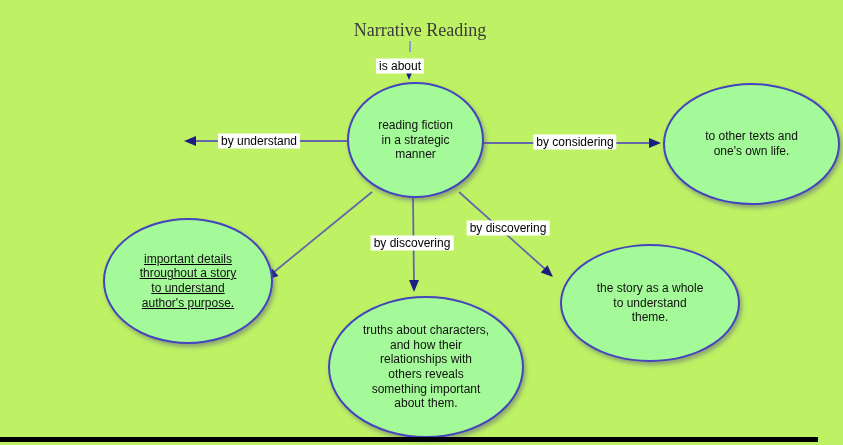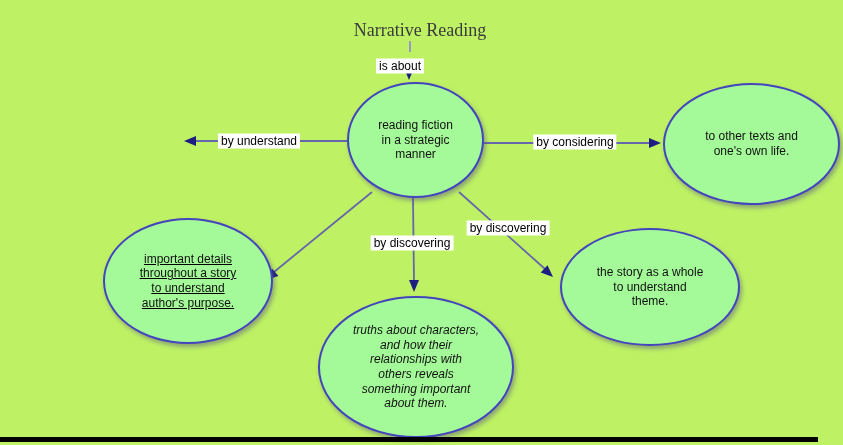--- a/index.html
+++ b/index.html
@@ -91,30 +91,30 @@
 one's own life.</span>
   </div>
 
   <div class="node" style="left:103px;top:218px;width:170px;height:126px;text-decoration:underline;">
     <span class="node-text">important details
 throughout a story
 to understand
 author's purpose.</span>
   </div>
 
-  <div class="node" style="left:318px;top:296px;width:196px;height:142px;font-style:italic;">
+  <div class="node" style="left:328px;top:296px;width:196px;height:142px;">
     <span class="node-text">truths about characters,
 and how their
 relationships with
 others reveals
 something important
 about them.</span>
   </div>
 
-  <div class="node" style="left:560px;top:228px;width:180px;height:118px;">
+  <div class="node" style="left:560px;top:244px;width:180px;height:118px;">
     <span class="node-text">the story as a whole
 to understand
 theme.</span>
   </div>
 
   <div class="bottom-bar"></div>
 
 </div>
 
 </body></html>

